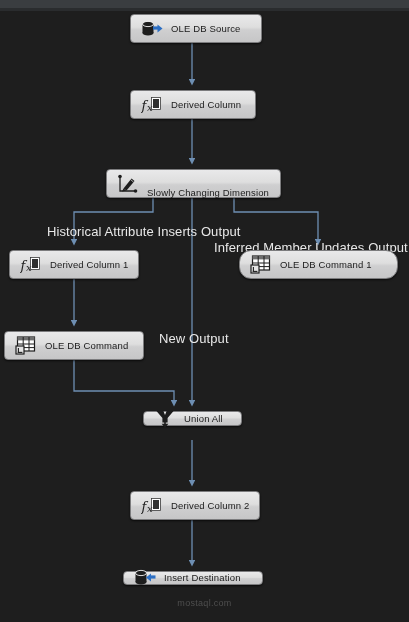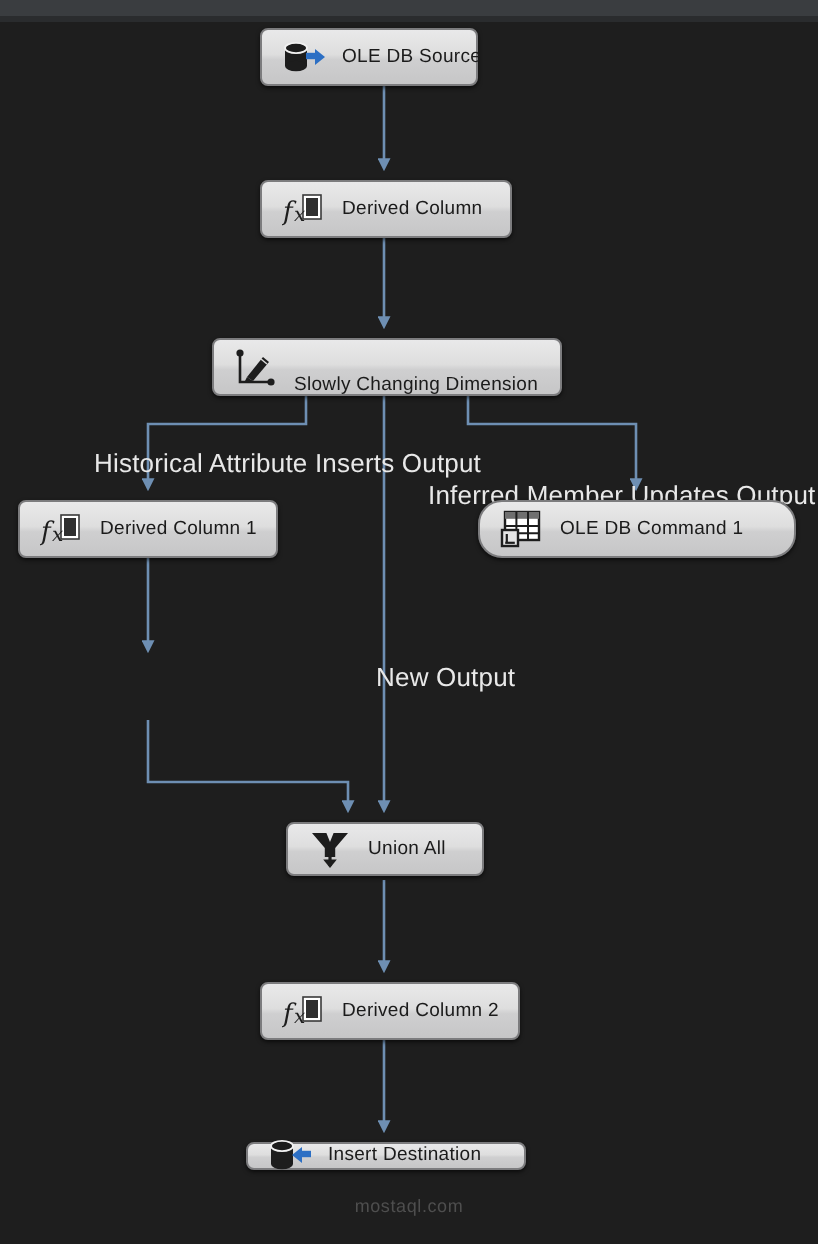--- a/index.html
+++ b/index.html
@@ -110,23 +110,23 @@
       <path d="M 74 360 L 74 391 L 174 391 L 174 404" marker-end="url(#arrow)"></path>
 
       <path d="M 192 440 L 192 484" marker-end="url(#arrow)"></path>
 
       <path d="M 192 520 L 192 564" marker-end="url(#arrow)"></path>
     </g>
   </svg>
 
   <div class="elabel" style="left:47px;  top:224px;">Historical Attribute Inserts Output</div>
   <div class="elabel" style="left:214px; top:240px;">Inferred Member Updates Output</div>
-  <div class="elabel" style="left:188px; top:331px;">New Output</div>
-
-  <div class="node" style="left:130px; top:14px; width:109px; height:29px;">
+  <div class="elabel" style="left:159px; top:331px;">New Output</div>
+
+  <div class="node" style="left:130px; top:14px; width:132px; height:29px;">
     <span class="ic">
       <svg width="22" height="20" viewBox="0 0 22 20">
         <ellipse cx="7" cy="5" rx="5.5" ry="2.6" fill="#1d1d1d"></ellipse>
         <rect x="1.5" y="5" width="11" height="9" fill="#1d1d1d"></rect>
         <ellipse cx="7" cy="14" rx="5.5" ry="2.6" fill="#1d1d1d"></ellipse>
         <ellipse cx="7" cy="5" rx="5.5" ry="2.6" fill="none" stroke="#f2f2f2" stroke-width="0.9"></ellipse>
         <path d="M 12 9 L 18 9" stroke="#2c6fc4" stroke-width="3.2" stroke-linecap="butt"></path>
         <path d="M 16.5 5.5 L 21.5 9.5 L 16.5 13.5 Z" fill="#2c6fc4"></path>
       </svg>
     </span>
@@ -178,22 +178,35 @@
         <rect x="2.5" y="2" width="17" height="3.4" fill="#6f6f6f"></rect>
         <path d="M 8.2 2 L 8.2 16 M 14 2 L 14 16 M 2.5 9 L 19.5 9 M 2.5 12.6 L 19.5 12.6" stroke="#1d1d1d" stroke-width="1"></path>
         <rect x="1" y="11" width="8" height="8" fill="#e4e4e4" stroke="#1d1d1d" stroke-width="1.2"></rect>
         <path d="M 2.6 17.4 L 7.4 17.4" stroke="#1d1d1d" stroke-width="1.1"></path>
         <path d="M 3.4 13 L 3.4 17" stroke="#1d1d1d" stroke-width="1.1"></path>
       </svg>
     </span>
     <span class="lbl">OLE DB Command 1</span>
   </div>
 
-
-  <div class="node" style="left:143px; top:411px; width:99px; height:27px;">
+  <div class="node" style="left:4px; top:331px; width:140px; height:29px;">
+    <span class="ic">
+      <svg width="22" height="21" viewBox="0 0 22 21">
+        <rect x="2.5" y="2" width="17" height="14" fill="#ffffff" stroke="#1d1d1d" stroke-width="1.2"></rect>
+        <rect x="2.5" y="2" width="17" height="3.4" fill="#6f6f6f"></rect>
+        <path d="M 8.2 2 L 8.2 16 M 14 2 L 14 16 M 2.5 9 L 19.5 9 M 2.5 12.6 L 19.5 12.6" stroke="#1d1d1d" stroke-width="1"></path>
+        <rect x="1" y="11" width="8" height="8" fill="#e4e4e4" stroke="#1d1d1d" stroke-width="1.2"></rect>
+        <path d="M 2.6 17.4 L 7.4 17.4" stroke="#1d1d1d" stroke-width="1.1"></path>
+        <path d="M 3.4 13 L 3.4 17" stroke="#1d1d1d" stroke-width="1.1"></path>
+      </svg>
+    </span>
+    <span class="lbl">OLE DB Command</span>
+  </div>
+
+  <div class="node" style="left:143px; top:411px; width:99px; height:15px;">
     <span class="ic">
       <svg width="22" height="21" viewBox="0 0 22 21">
         <path d="M 2 2.5 L 9.2 2.5 L 11 7 L 12.8 2.5 L 20 2.5
                  L 13.6 10 L 13.6 14.5 L 8.4 14.5 L 8.4 10 Z" fill="#1d1d1d"></path>
         <path d="M 11 13 L 11 19" stroke="#1d1d1d" stroke-width="1.6"></path>
         <path d="M 7.6 15.8 L 11 20 L 14.4 15.8 Z" fill="#1d1d1d"></path>
       </svg>
     </span>
     <span class="lbl">Union All</span>
   </div>

